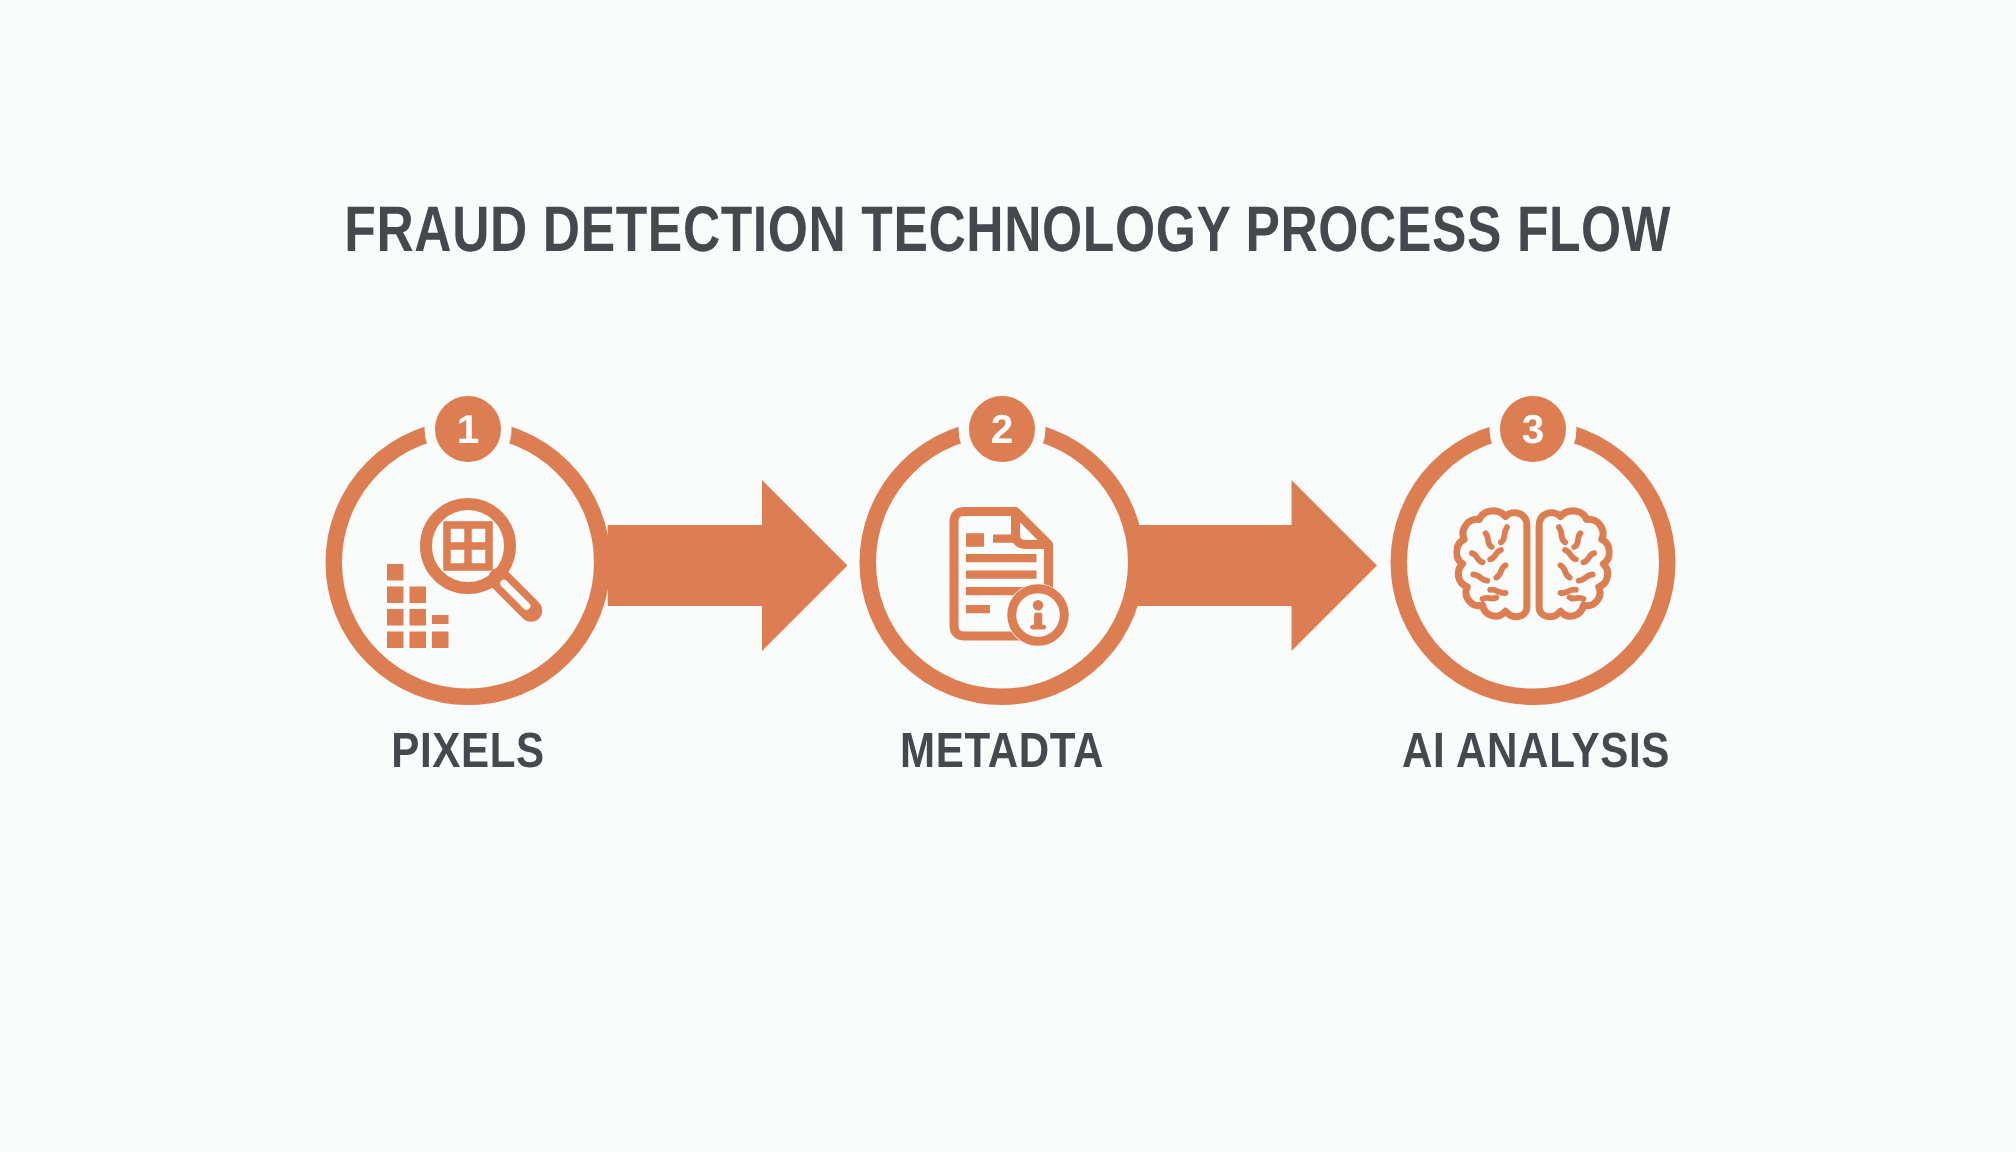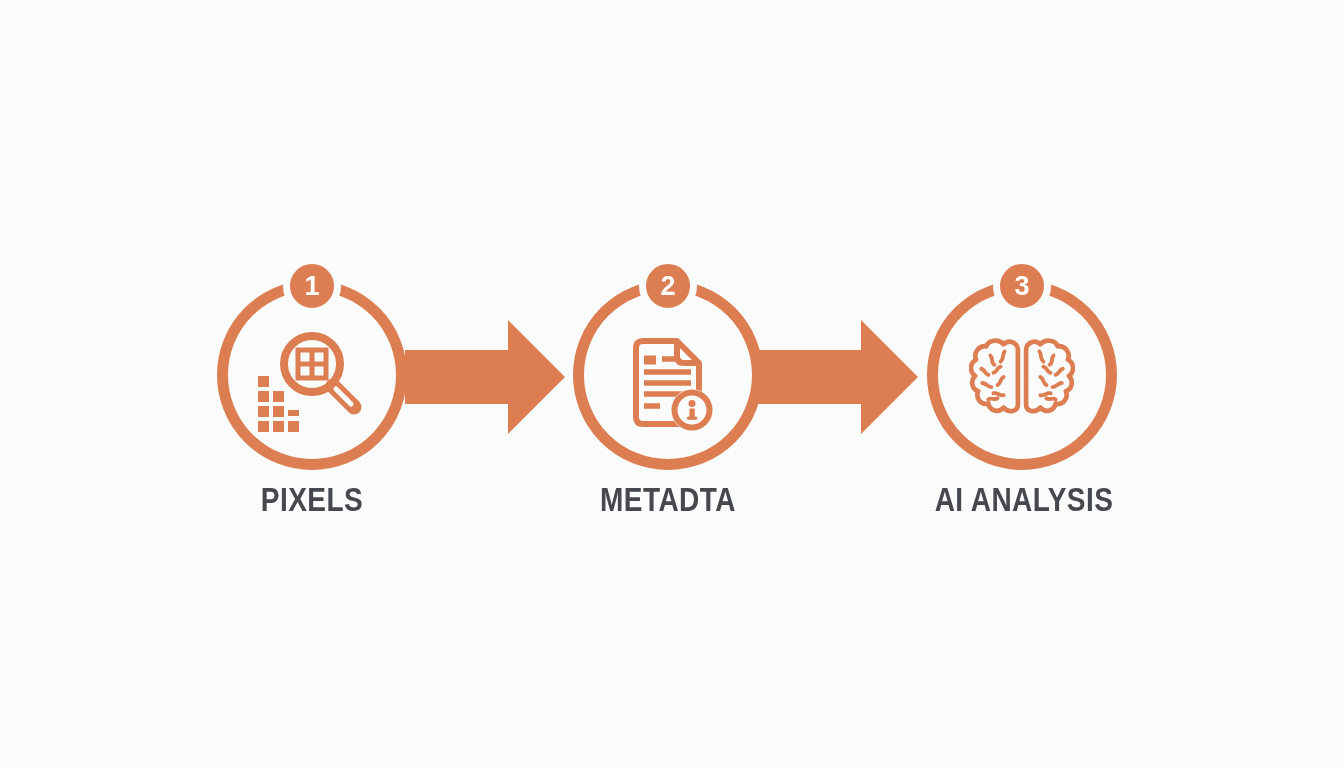--- a/index.html
+++ b/index.html
@@ -53,20 +53,21 @@
   svg .stk{stroke:var(--accent,#DC7E52);fill:none;}
   svg .fil{fill:var(--accent,#DC7E52);stroke:none;}
   svg .bgf{fill:var(--bg,#FAFBFB);}
   svg .bgs{stroke:var(--bg,#FAFBFB);fill:none;}
 </style>
 </head>
 <body>
 
 <div class="stage">
 
+  <h1 class="title"><span class="condense">FRAUD DETECTION TECHNOLOGY PROCESS FLOW</span></h1>
 
   <div class="step" style="left:217px">
     <div class="ring"></div>
     <div class="badge">
         <span>1</span>
       </div>
     <div class="step-icon">
       <svg width="122" height="112" viewBox="0 0 120 112">
 
         <rect class="fil" x="6" y="50" width="11" height="11"></rect>

